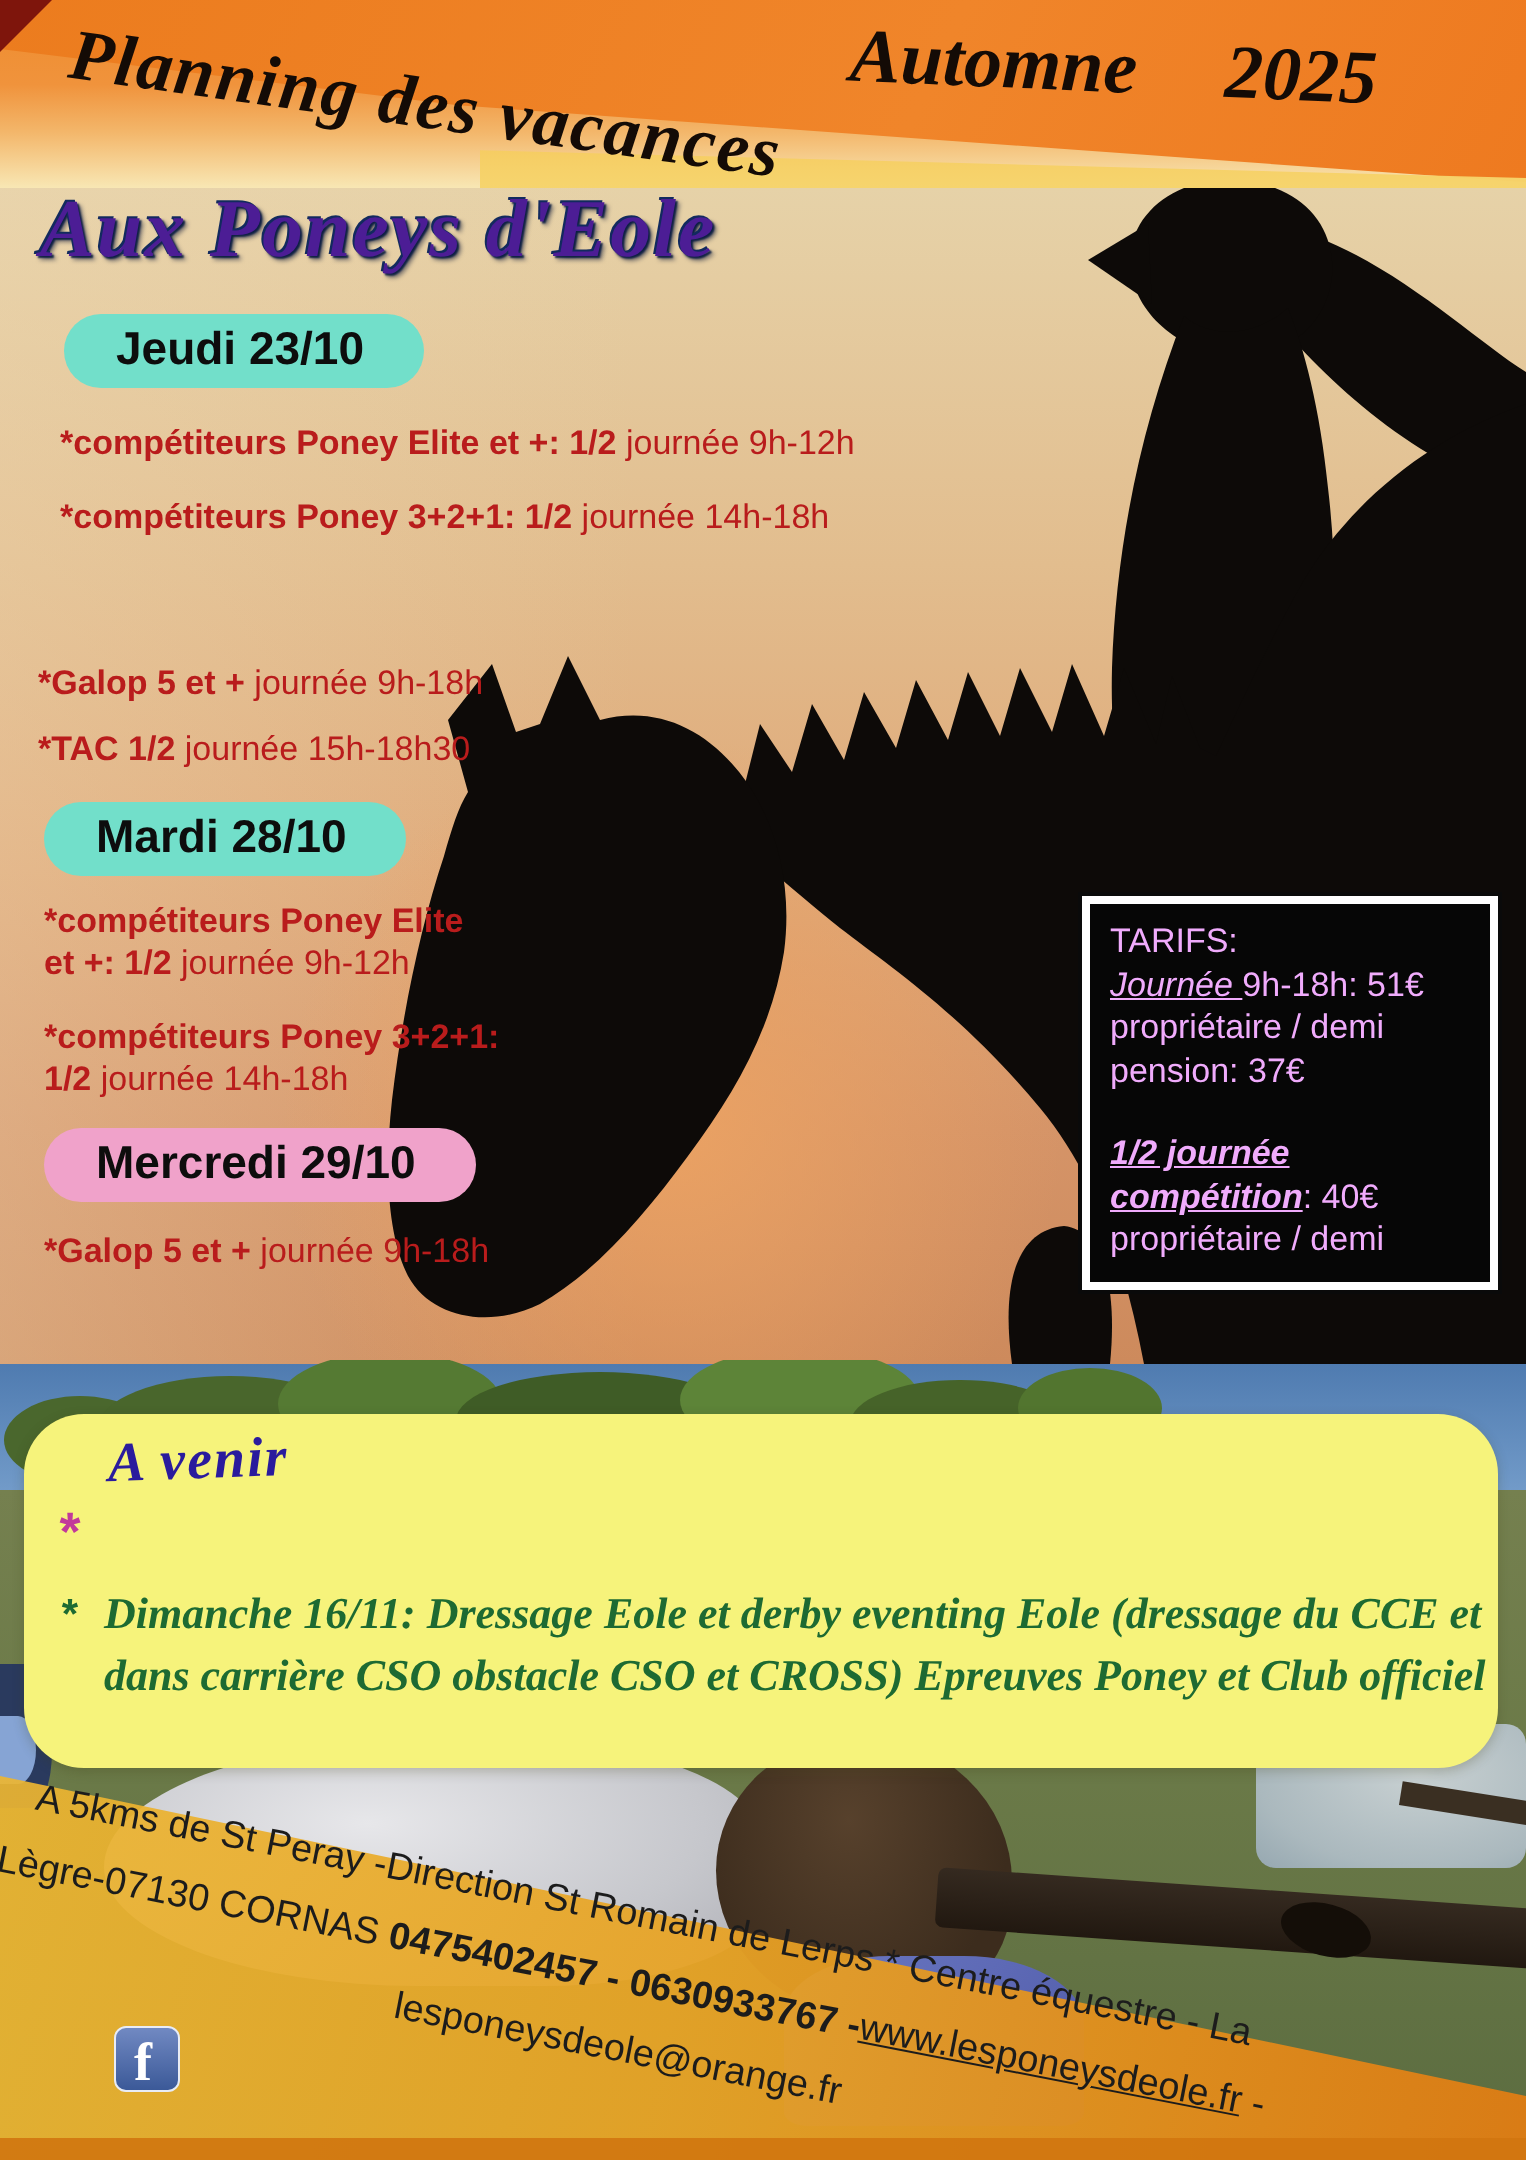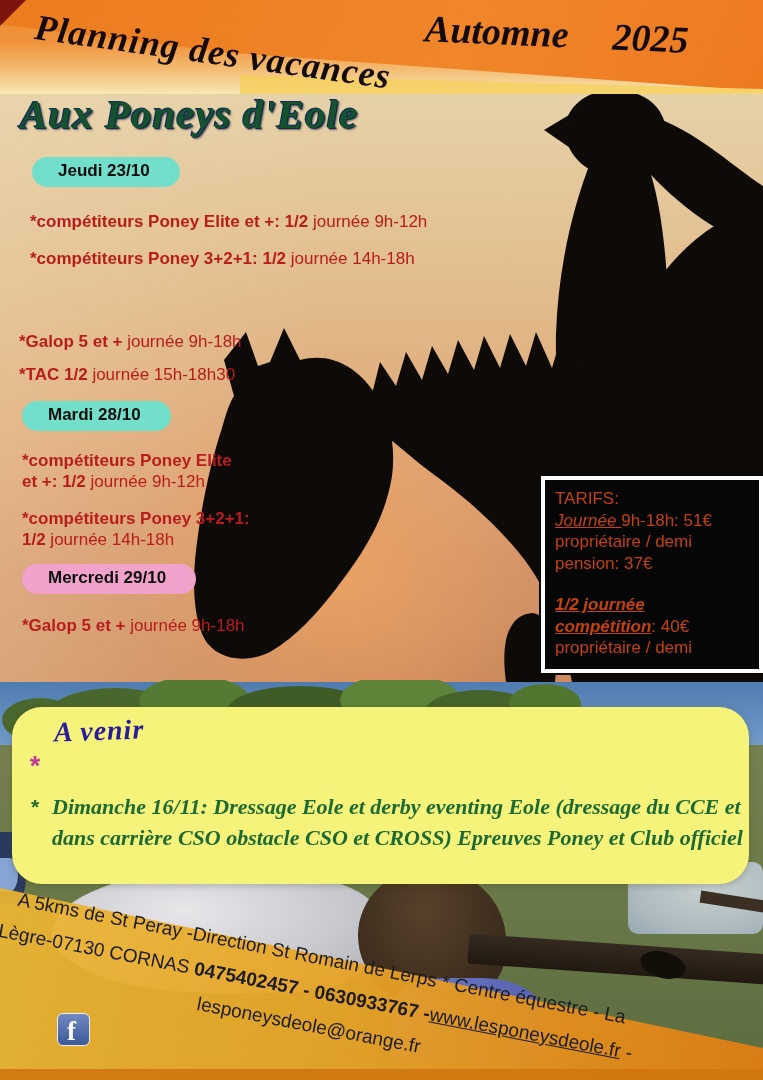--- a/index.html
+++ b/index.html
@@ -18,43 +18,43 @@
   .header-corner{left:0;top:0;width:26px;height:26px;background:#7e150c;
     clip-path:polygon(0 0,100% 0,0 100%);}
   .title-planning{left:38px;top:6px;transform:rotate(8deg);transform-origin:0 0;
     font-family:"Liberation Serif",serif;font-style:italic;font-weight:bold;
     font-size:36px;color:#140b06;letter-spacing:1px;}
   .title-automne{left:425px;top:12px;transform:rotate(2.5deg);
     font-family:"Liberation Serif",serif;font-style:italic;font-weight:bold;
     font-size:38px;color:#140b06;}
   .title-automne .gap{display:inline-block;width:44px;}
   .club-title{left:20px;top:90px;font-family:"Liberation Serif",serif;font-style:italic;font-weight:bold;
-    font-size:41px;color:#14532d;letter-spacing:1px;
+    font-size:41px;color:#4c1d95;letter-spacing:1px;
     text-shadow:-1px -1px 0 #122a5e,1px 1px 1px #0d1f44,2px 2px 2px rgba(20,30,60,.55);}
 
   
   .photo1{left:0;top:94px;width:763px;height:588px;
     background:
       radial-gradient(circle 280px at 44% 80%,rgba(238,164,98,.85),rgba(238,164,98,0) 70%),
       linear-gradient(90deg,rgba(238,216,178,.35),rgba(238,216,178,0) 42%),
       linear-gradient(to bottom,#e6d2a8 0%,#e2bd8e 32%,#dfa878 58%,#d59468 80%,#cd8a5c 100%);}
   .photo1 svg{position:absolute;left:0;top:0;}
 
   
-  .pill{border-radius:19px;padding:4px 30px 6px 26px;font-weight:bold;font-size:17px;color:#0d0d0d;white-space:nowrap;}
+  .pill{border-radius:19px;padding:4px 30px 6px 26px;font-weight:bold;font-size:23px;color:#0d0d0d;white-space:nowrap;}
   .pill-teal{background:#72dfca;}
   .pill-yellow{background:#f6f17d;}
   .pill-pink{background:#f0a2ca;}
   .sched{font-size:17px;color:#b91c1c;line-height:21px;}
   .sched .b{font-weight:bold;}
 
   
-  .tarifs{left:541px;top:448px;width:186px;background:#060606;color:#c2410c;
-    border:4px solid #fff;outline:2px solid #0a0a0a;padding:8px 18px 10px 10px;
-    font-size:17px;line-height:1.27;margin-top:28px;}
+  .tarifs{left:541px;top:448px;width:186px;background:#060606;color:#f0abfc;
+    border:4px solid #fff;outline:2px solid #0a0a0a;padding:8px 4px 10px 10px;
+    font-size:17px;line-height:1.27;}
   .tarifs .it-ul{font-style:italic;text-decoration:underline;text-align:right;}
   .tarifs .b-it-ul{font-weight:bold;font-style:italic;text-decoration:underline;}
   .tarifs .spacer{height:20px;}
 
   
   .sky{left:0;top:682px;width:763px;height:80px;background:linear-gradient(to bottom,#4f7bb0,#7ba3cf);}
   .field{left:0;top:745px;width:763px;height:335px;
     background:linear-gradient(to bottom,#75804f 0%,#6b7a48 40%,#5b6c40 100%);}
   .distant-view{left:628px;top:862px;width:135px;height:72px;border-radius:10px;
     background:radial-gradient(ellipse at 60% 35%,#cdd5d9,#aebcc4 70%,#98aab6 100%);opacity:.95;}

